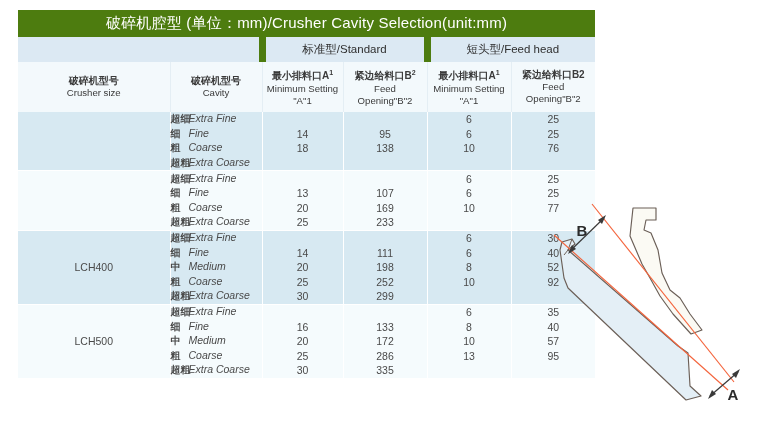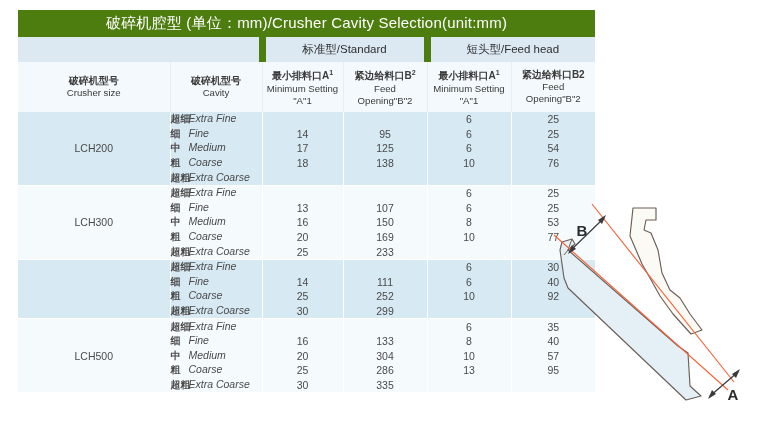--- a/index.html
+++ b/index.html
@@ -195,28 +195,20 @@
           </tr>
           <tr class="data band-a">
             <td class="c-size"></td>
             <td class="c-cavity"><span class="cn">细</span><span class="en">Fine</span></td>
             <td class="c-num">14</td>
             <td class="c-num">95</td>
             <td class="c-num">6</td>
             <td class="c-num">25</td>
           </tr>
           <tr class="data band-a">
-            <td class="c-size">LCH200</td>
-            <td class="c-cavity"><span class="cn">中</span><span class="en">Medium</span></td>
-            <td class="c-num">17</td>
-            <td class="c-num">125</td>
-            <td class="c-num">6</td>
-            <td class="c-num">54</td>
-          </tr>
-          <tr class="data band-a">
             <td class="c-size"></td>
             <td class="c-cavity"><span class="cn">粗</span><span class="en">Coarse</span></td>
             <td class="c-num">18</td>
             <td class="c-num">138</td>
             <td class="c-num">10</td>
             <td class="c-num">76</td>
           </tr>
           <tr class="data band-a">
             <td class="c-size"></td>
             <td class="c-cavity"><span class="cn">超粗</span><span class="en">Extra Coarse</span></td>
@@ -235,28 +227,20 @@
           </tr>
           <tr class="data band-b">
             <td class="c-size"></td>
             <td class="c-cavity"><span class="cn">细</span><span class="en">Fine</span></td>
             <td class="c-num">13</td>
             <td class="c-num">107</td>
             <td class="c-num">6</td>
             <td class="c-num">25</td>
           </tr>
           <tr class="data band-b">
-            <td class="c-size">LCH300</td>
-            <td class="c-cavity"><span class="cn">中</span><span class="en">Medium</span></td>
-            <td class="c-num">16</td>
-            <td class="c-num">150</td>
-            <td class="c-num">8</td>
-            <td class="c-num">53</td>
-          </tr>
-          <tr class="data band-b">
             <td class="c-size"></td>
             <td class="c-cavity"><span class="cn">粗</span><span class="en">Coarse</span></td>
             <td class="c-num">20</td>
             <td class="c-num">169</td>
             <td class="c-num">10</td>
             <td class="c-num">77</td>
           </tr>
           <tr class="data band-b">
             <td class="c-size"></td>
             <td class="c-cavity"><span class="cn">超粗</span><span class="en">Extra Coarse</span></td>
@@ -275,20 +259,28 @@
           </tr>
           <tr class="data band-a">
             <td class="c-size"></td>
             <td class="c-cavity"><span class="cn">细</span><span class="en">Fine</span></td>
             <td class="c-num">14</td>
             <td class="c-num">111</td>
             <td class="c-num">6</td>
             <td class="c-num">40</td>
           </tr>
           <tr class="data band-a">
+            <td class="c-size">LCH400</td>
+            <td class="c-cavity"><span class="cn">中</span><span class="en">Medium</span></td>
+            <td class="c-num">20</td>
+            <td class="c-num">198</td>
+            <td class="c-num">8</td>
+            <td class="c-num">52</td>
+          </tr>
+          <tr class="data band-a">
             <td class="c-size"></td>
             <td class="c-cavity"><span class="cn">粗</span><span class="en">Coarse</span></td>
             <td class="c-num">25</td>
             <td class="c-num">252</td>
             <td class="c-num">10</td>
             <td class="c-num">92</td>
           </tr>
           <tr class="data band-a">
             <td class="c-size"></td>
             <td class="c-cavity"><span class="cn">超粗</span><span class="en">Extra Coarse</span></td>
@@ -310,21 +302,21 @@
             <td class="c-cavity"><span class="cn">细</span><span class="en">Fine</span></td>
             <td class="c-num">16</td>
             <td class="c-num">133</td>
             <td class="c-num">8</td>
             <td class="c-num">40</td>
           </tr>
           <tr class="data band-b">
             <td class="c-size">LCH500</td>
             <td class="c-cavity"><span class="cn">中</span><span class="en">Medium</span></td>
             <td class="c-num">20</td>
-            <td class="c-num">304</td>
+            <td class="c-num">172</td>
             <td class="c-num">10</td>
             <td class="c-num">57</td>
           </tr>
           <tr class="data band-b">
             <td class="c-size"></td>
             <td class="c-cavity"><span class="cn">粗</span><span class="en">Coarse</span></td>
             <td class="c-num">25</td>
             <td class="c-num">286</td>
             <td class="c-num">13</td>
             <td class="c-num">95</td>

